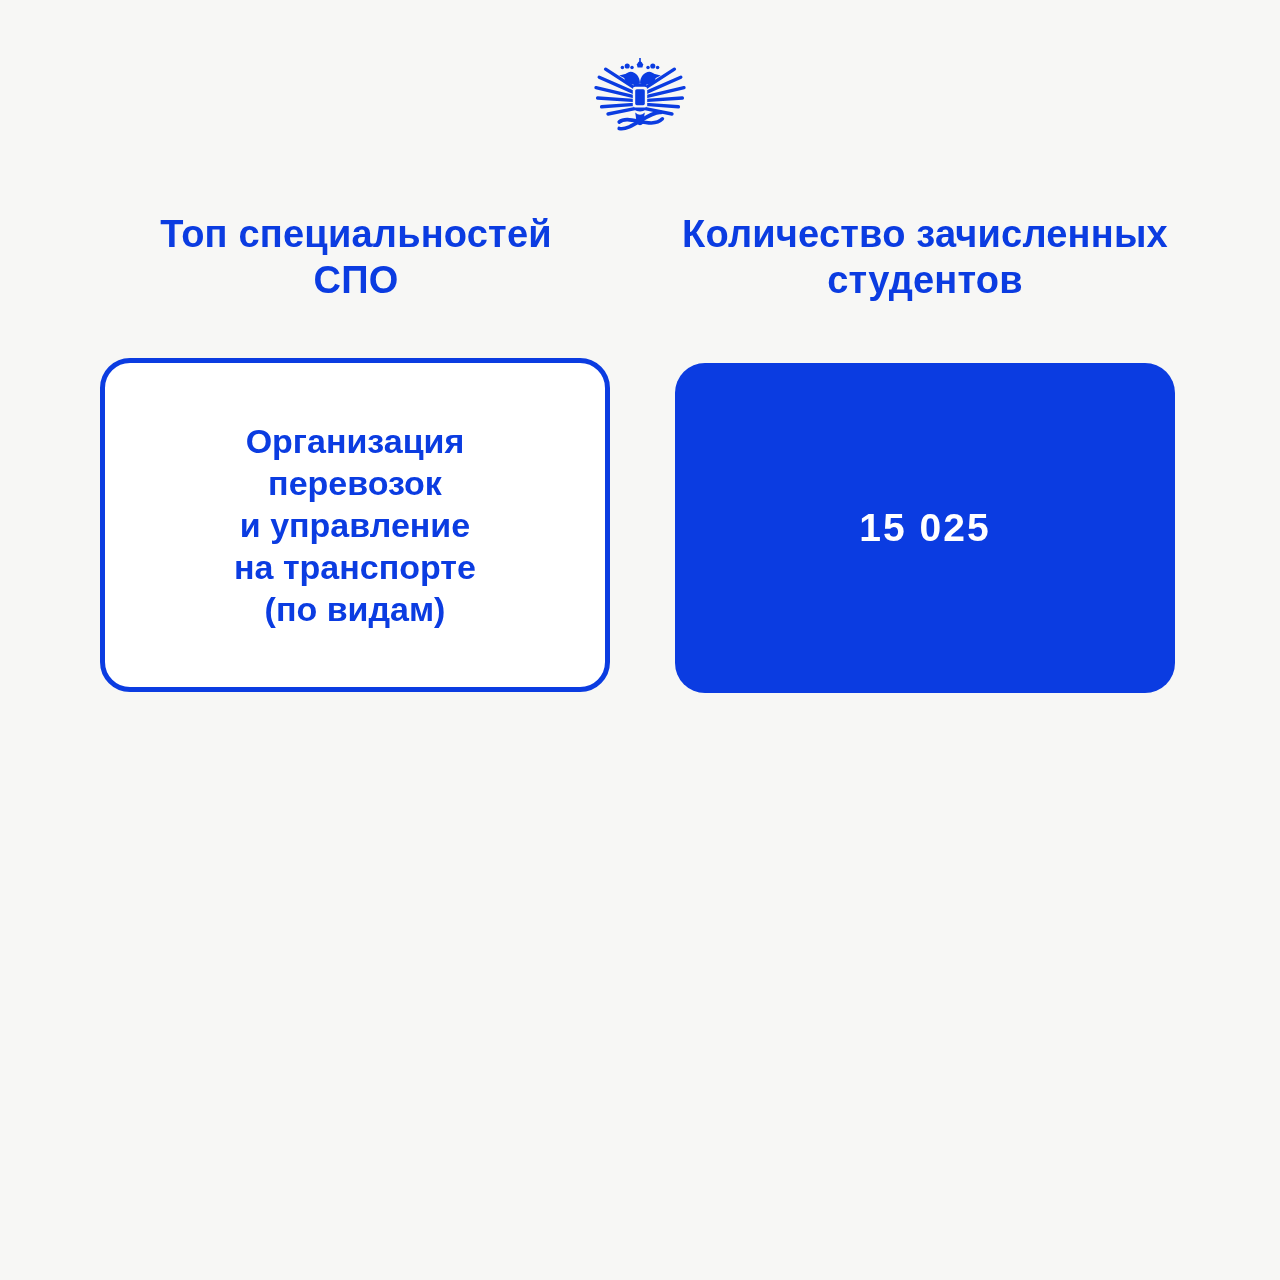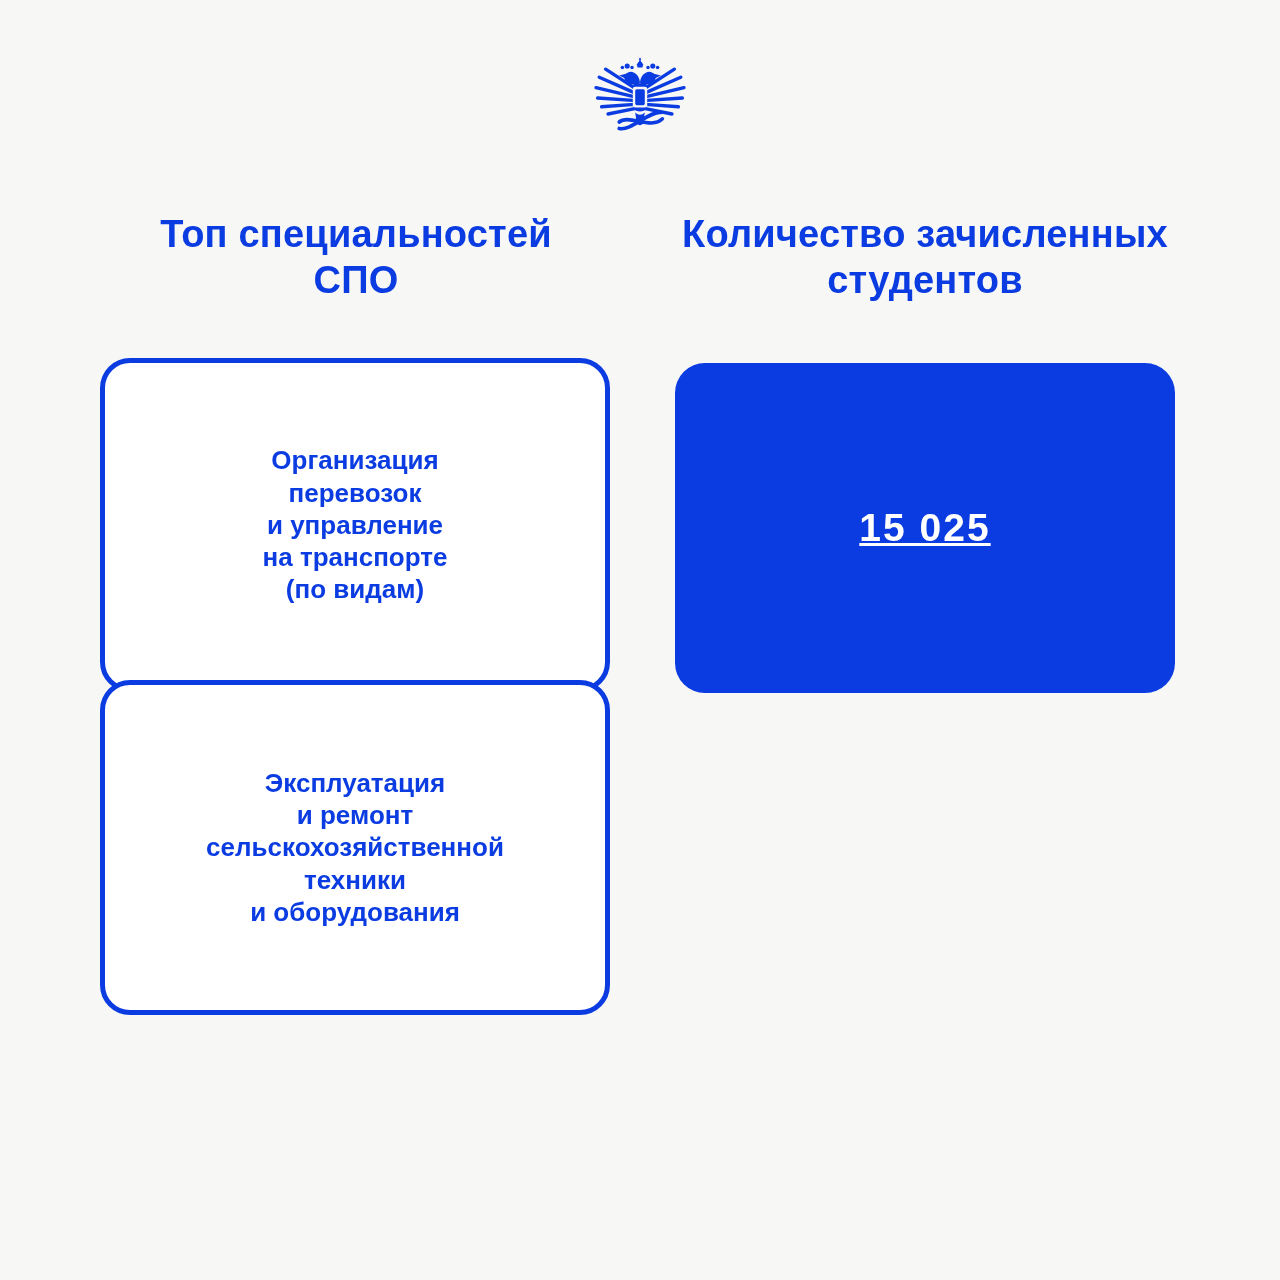--- a/index.html
+++ b/index.html
@@ -45,42 +45,41 @@
     left:100px;width:510px;
     background:#ffffff;
     border:5px solid var(--blue);
     border-radius:30px;
     display:flex;align-items:center;justify-content:center;
     text-align:center;
   }
   .white-card .card-text{
     color:var(--blue);
     font-weight:bold;
-    font-size:26px;
+    font-size:34px;
     line-height:1.24;
     white-space:pre-line;
     padding:0 16px;
   }
   .white-card.row1{top:358px;height:334px;z-index:1;}
   .white-card.row2{top:680px;height:335px;z-index:2;}
 
   
   .blue-card{
     position:absolute;
     left:675px;width:500px;
     background:var(--blue);
     border-radius:30px;
     display:flex;align-items:center;justify-content:center;
   }
   .blue-card .count-text{
     color:#ffffff;
     font-weight:600;
     font-size:39px;
     letter-spacing:2px;
-    text-decoration:underline;
   }
   .blue-card.row1{top:363px;height:330px;z-index:1;}
   .blue-card.row2{
     top:677px;height:339px;z-index:2;
     left:667px;width:516px;
     border:8px solid var(--bg);
     border-radius:38px;
     background-clip:padding-box;
   }
 </style>
@@ -147,25 +146,18 @@
   <div class="col-header right">Количество зачисленных
 студентов</div>
 
   <div class="white-card row1">
     <div class="card-text">Организация
 перевозок
 и управление
 на транспорте
 (по видам)</div>
   </div>
-  <div class="white-card row2">
-    <div class="card-text">Эксплуатация
-и ремонт
-сельскохозяйственной
-техники
-и оборудования</div>
-  </div>
 
   <div class="blue-card row1">
     <span class="count-text">15 025</span>
   </div>
 
 </div>
 
 </body></html>

